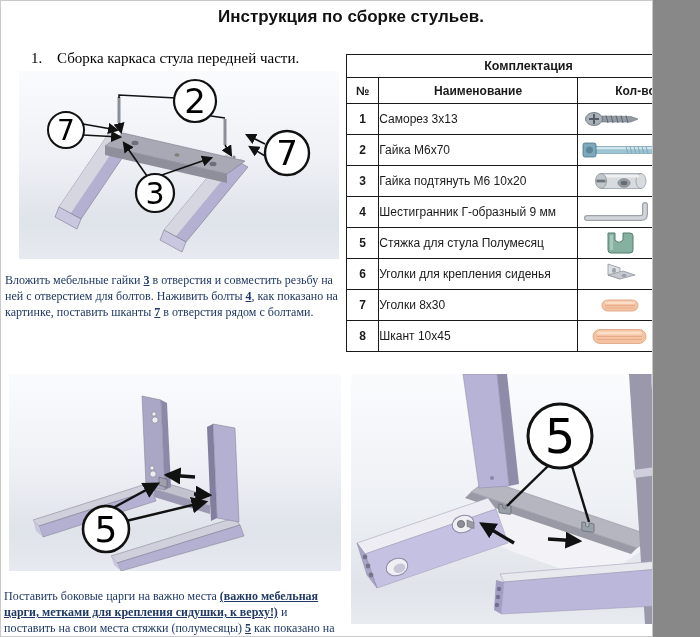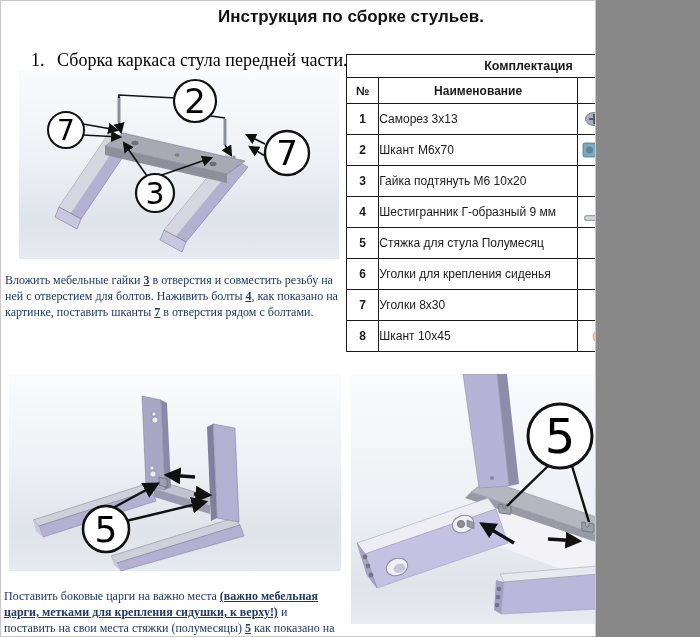--- a/index.html
+++ b/index.html
@@ -1,27 +1,27 @@
 <!DOCTYPE html>
 <html style="--text-navy: #1f3864; --lavender: #b3b0d2; --lavender-light: #c9c6e0; --lavender-dark: #8f8caf; --steel-grey: #a6a6b2; --bolt-steel: #9cc4d2; --bracket-teal: #86b0a0; --dowel-peach: #f4c4a2; --table-border: #1a1a1a;"><head>
 <meta charset="utf-8">
 <style>
   :root{
     --text-navy:#1f3864; --lavender:#b3b0d2; --lavender-light:#c9c6e0;
     --lavender-dark:#8f8caf; --steel-grey:#a6a6b2; --bolt-steel:#9cc4d2;
     --bracket-teal:#86b0a0; --dowel-peach:#f4c4a2; --table-border:#1a1a1a;
   }
   html,body{margin:0;padding:0;background:#888;}
-  .page{position:relative;width:596px;height:637px;background:#ffffff;
+  .page{position:relative;width:653px;height:637px;background:#ffffff;
         border:1px solid #c9c9c9;box-sizing:border-box;overflow:hidden;
         font-family:"Liberation Sans",sans-serif;}
   .title{position:absolute;left:0;top:6px;width:700px;text-align:center;
          font-size:17px;font-weight:bold;color:#111;}
   .step-heading{position:absolute;left:30px;top:49px;width:320px;
-         font-family:"Liberation Serif","DejaVu Serif",serif;font-size:18px;color:#000;}
+         font-family:"Liberation Serif","DejaVu Serif",serif;font-size:15px;color:#000;}
   .step-heading .num{display:inline-block;width:26px;}
   .para{position:absolute;font-family:"Liberation Serif","DejaVu Serif",serif;
         font-size:12px;line-height:16px;color:var(--text-navy);text-align:left;}
   .para .b{font-weight:bold;}
   .para .u{text-decoration:underline;}
   #para1{left:4px;top:259px;width:334px;}
   #para2{left:3px;top:575px;width:336px;}
   .diagram{position:absolute;}
   #diagram1{left:18px;top:70px;}
   #diagram2{left:8px;top:373px;}
@@ -159,21 +159,21 @@
             <polygon points="23,10 52,10.5 59,13 52,16 23,16" fill="#959ba4" stroke="#6a7078" stroke-width="0.6"></polygon>
             <path d="M27,9.5 L29,17 M32,9.5 L34,17 M37,9.5 L39,17 M42,9.5 L44,17 M47,9.5 L49,17" stroke="#5f6570" stroke-width="1"></path>
             <ellipse cx="15" cy="13" rx="8.5" ry="6.5" fill="#aab0b8" stroke="#636972" stroke-width="0.8"></ellipse>
             <path d="M15,8 V18 M10,13 H20" stroke="#565c66" stroke-width="2"></path>
           </svg>
         </td>
         <td class="td-qty">8</td>
       </tr>
       <tr>
         <td class="td-num">2</td>
-        <td class="td-name">Шкант  М6х70</td>
+        <td class="td-name">Гайка  М6х70</td>
         <td class="td-icon">
           <svg width="80" height="26" viewBox="0 0 80 26">
             <rect x="17" y="9.5" width="57" height="7" fill="var(--bolt-steel)" stroke="#6f98a8" stroke-width="0.6"></rect>
             <rect x="17" y="10.2" width="57" height="2" fill="#d5e9f0"></rect>
             <path d="M47,9.5 L49,16.5 M51,9.5 L53,16.5 M55,9.5 L57,16.5 M59,9.5 L61,16.5 M63,9.5 L65,16.5 M67,9.5 L69,16.5" stroke="#7fa9ba" stroke-width="1"></path>
             <rect x="4" y="6" width="13" height="14" rx="2" fill="#7fa9bc" stroke="#4f7486" stroke-width="0.8"></rect>
             <circle cx="10.5" cy="13" r="3.5" fill="#5d869a"></circle>
           </svg>
         </td>
         <td class="td-qty">4</td>

